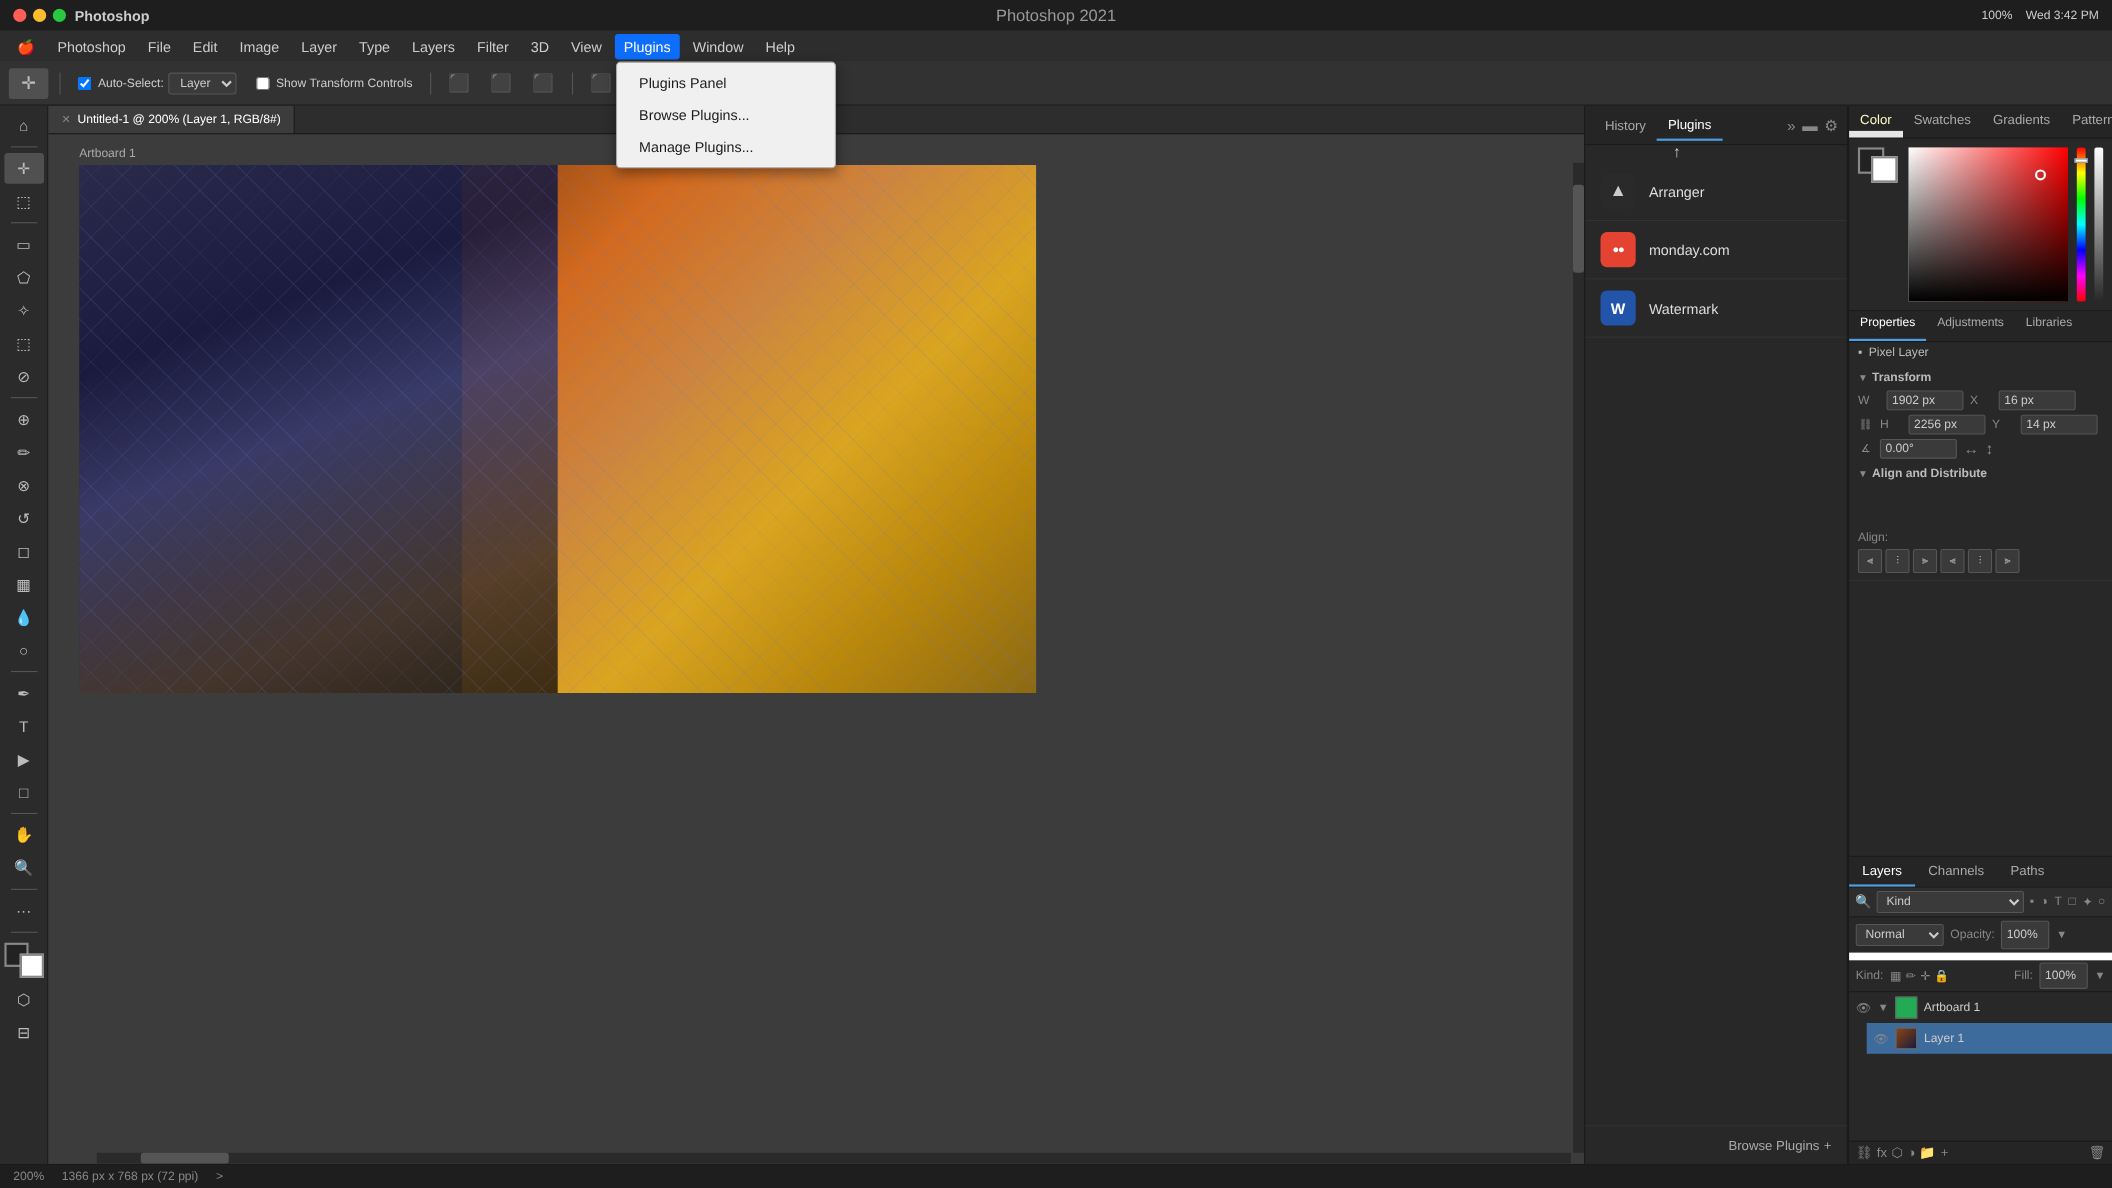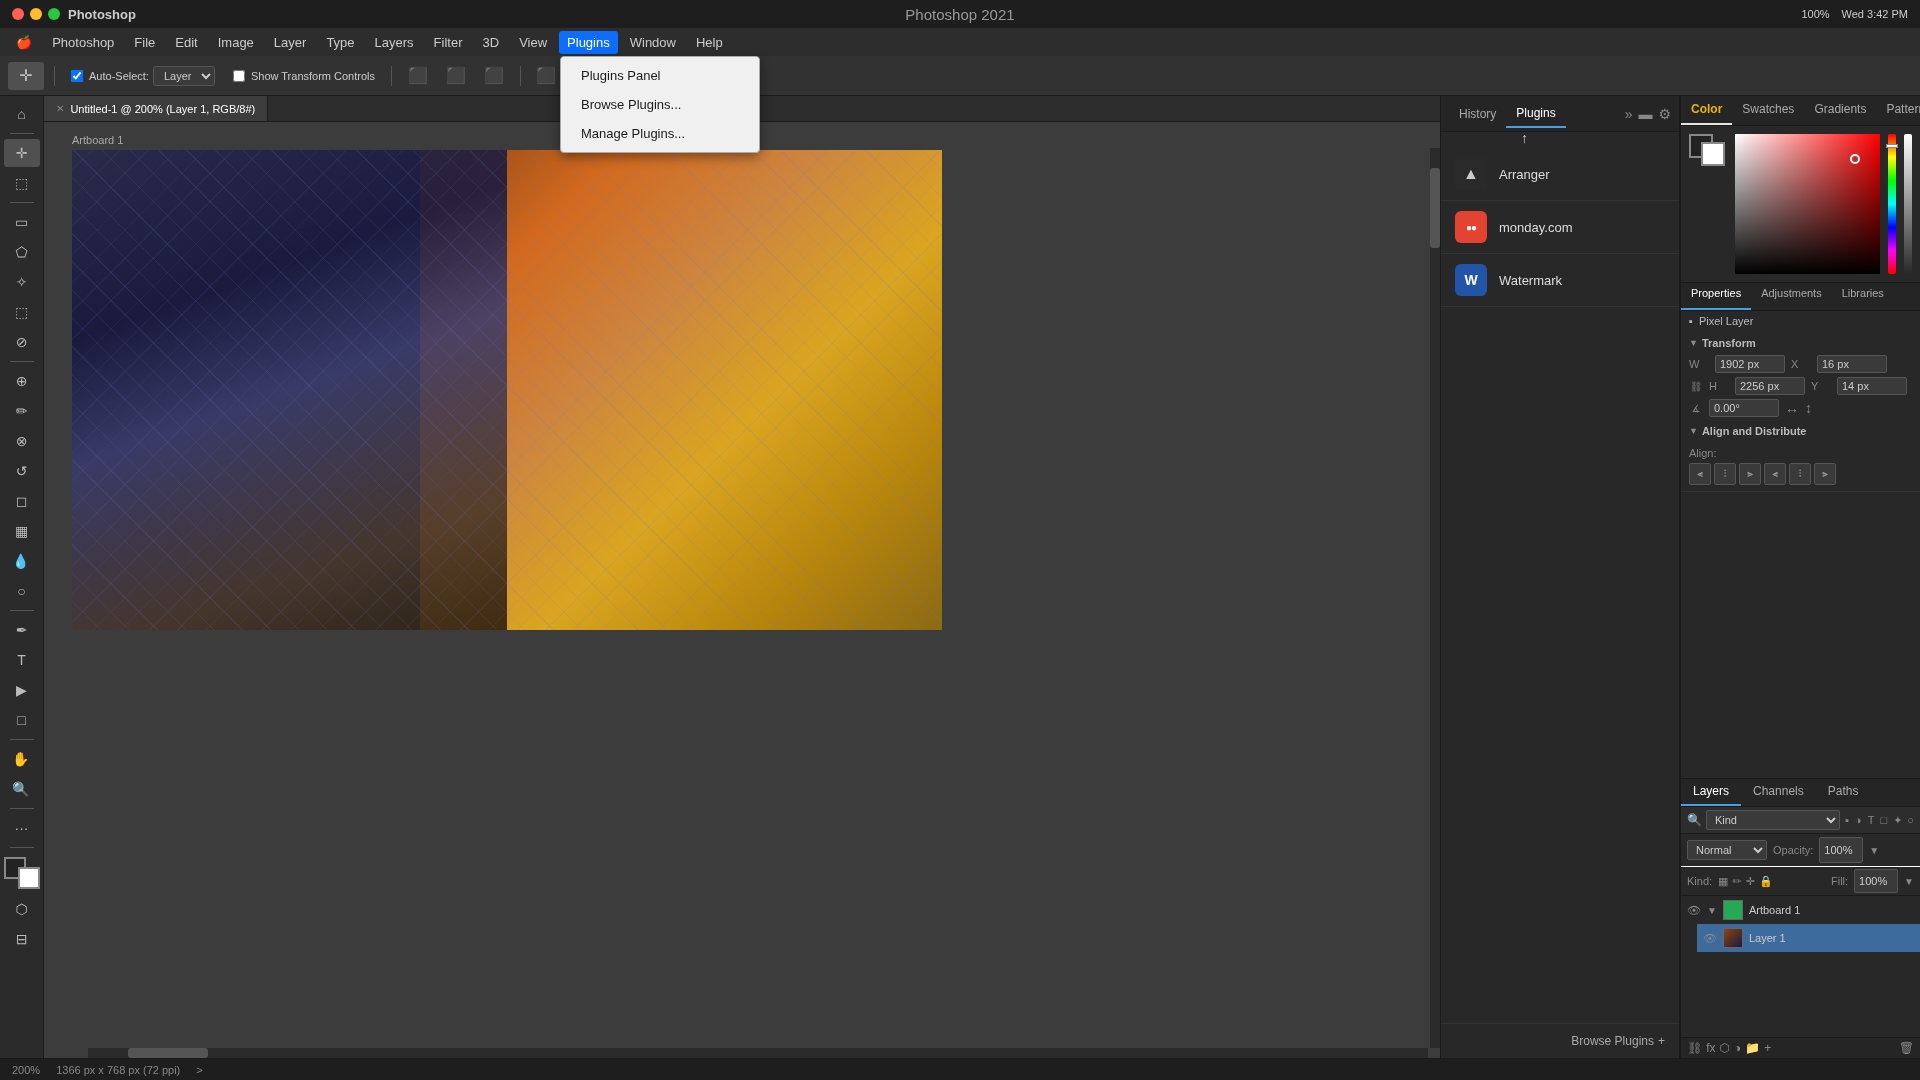--- a/index.html
+++ b/index.html
@@ -130,21 +130,21 @@
       width: 240px; background: #282828; border-left: 1px solid #1a1a1a;
       display: flex; flex-direction: column; flex-shrink: 0;
     }
 
     
     .color-panel { border-bottom: 1px solid #1a1a1a; }
     .color-panel-tabs {
       display: flex; background: #252525; border-bottom: 1px solid #1a1a1a; height: 30px;
     }
     .color-tab { padding: 6px 10px; color: #aaa; font-size: 12px; cursor: pointer; flex: 1; text-align: center; }
-    .color-tab.active { color: #eab308; border-bottom: 2px solid #e5e5e5; font-weight: bold; }
+    .color-tab.active { color: #fef9c3; border-bottom: 6px solid #e5e5e5; }
 
     .color-picker-area { padding: 8px; }
     .color-gradient { width: 100%; height: 140px; position: relative; border-radius: 2px; }
     .color-grad-main { width: 100%; height: 100%; background: linear-gradient(to right, white, red); position: relative; }
     .color-grad-dark { position: absolute; top: 0; left: 0; width: 100%; height: 100%; background: linear-gradient(to bottom, transparent, black); }
     .color-grad-cursor { position: absolute; right: 20px; top: 20px; width: 10px; height: 10px; border: 2px solid white; border-radius: 50%; }
     .color-hue-bar { width: 8px; height: 140px; margin-left: 4px; background: linear-gradient(to bottom, red, yellow, lime, cyan, blue, magenta, red); border-radius: 2px; position: relative; }
     .color-alpha-bar { width: 8px; height: 140px; margin-left: 4px; background: linear-gradient(to bottom, white, transparent); border-radius: 2px; }
     .color-picker-row { display: flex; gap: 4px; align-items: flex-start; }
     .color-fg-bg { position: relative; width: 36px; height: 32px; margin-right: 6px; }
@@ -159,21 +159,21 @@
 
     .prop-row { display: flex; align-items: center; padding: 2px 8px; gap: 6px; }
     .prop-label { color: #888; font-size: 11px; width: 20px; }
     .prop-input {
       background: #3a3a3a; border: 1px solid #555; color: #ccc;
       padding: 2px 4px; border-radius: 2px; font-size: 11px; width: 70px;
     }
     .prop-icon { width: 14px; height: 14px; color: #888; display: flex; align-items: center; justify-content: center; font-size: 10px; }
     .pixel-layer-label { color: #bbb; font-size: 11px; padding: 4px 8px; display: flex; align-items: center; gap: 6px; }
 
-    .align-section { padding: 6px 8px; border-bottom: 1px solid #333; }
+    .align-section { padding: 6px 8px; border-bottom: 1px solid #333; margin-top: 36px; }
     .align-label { color: #888; font-size: 11px; margin-bottom: 4px; }
     .align-buttons { display: flex; gap: 3px; }
     .align-btn { width: 22px; height: 22px; background: #3a3a3a; border: 1px solid #555; border-radius: 2px; cursor: pointer; display: flex; align-items: center; justify-content: center; font-size: 10px; color: #bbb; }
 
     
     #layers-panel {
       height: 280px; background: #282828; border-top: 1px solid #1a1a1a;
       display: flex; flex-direction: column;
     }
     .layers-tabs { display: flex; background: #252525; border-bottom: 1px solid #1a1a1a; height: 28px; }
@@ -184,21 +184,21 @@
       display: flex; align-items: center; padding: 3px 6px; gap: 4px;
       background: #2d2d2d; border-bottom: 1px solid #1a1a1a;
     }
     .filter-icon { color: #888; font-size: 12px; cursor: pointer; }
     .filter-select { background: #3a3a3a; border: 1px solid #555; color: #ccc; padding: 2px 4px; border-radius: 2px; font-size: 11px; flex: 1; }
     .filter-icons-row { display: flex; gap: 4px; align-items: center; }
     .filter-icon-btn { color: #888; font-size: 11px; cursor: pointer; padding: 1px; }
 
     .layers-blend-bar {
       display: flex; align-items: center; padding: 3px 6px; gap: 6px;
-      border-bottom: 1px solid #ffffff;
+      border-bottom: 7px solid #ffffff;
     }
     .blend-select { background: #3a3a3a; border: 1px solid #555; color: #ccc; padding: 2px 4px; border-radius: 2px; font-size: 11px; width: 80px; }
     .opacity-label { color: #888; font-size: 11px; }
     .opacity-input { background: #3a3a3a; border: 1px solid #555; color: #ccc; padding: 2px 4px; border-radius: 2px; font-size: 11px; width: 44px; }
 
     .layers-lock-bar {
       display: flex; align-items: center; padding: 2px 6px; gap: 6px;
       border-bottom: 1px solid #1a1a1a;
     }
     .lock-label { color: #888; font-size: 11px; }

